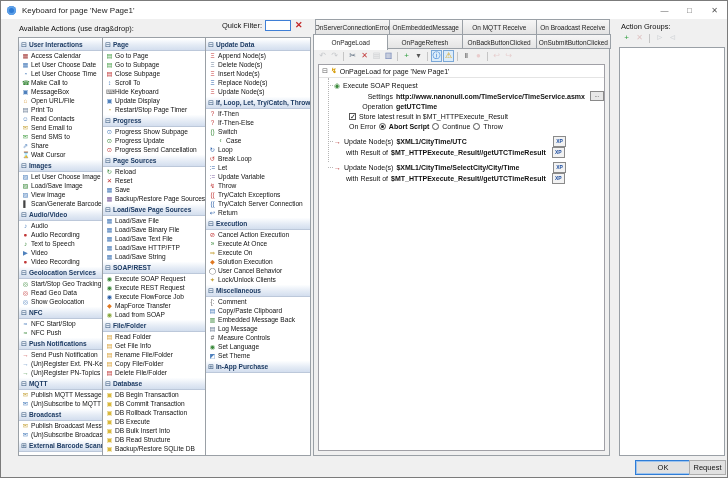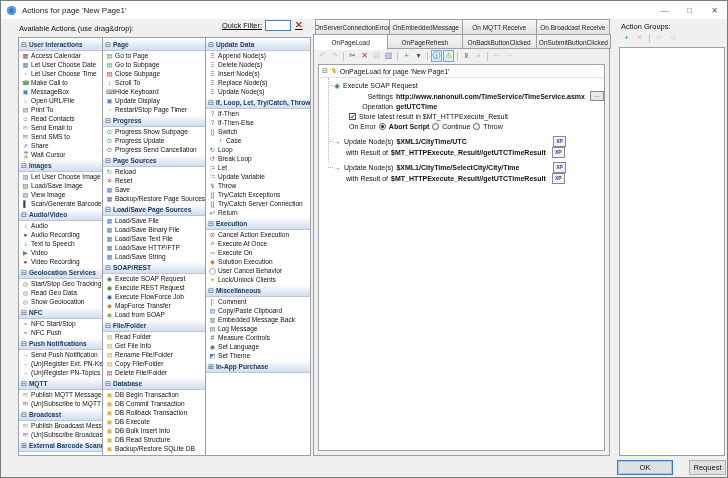--- a/index.html
+++ b/index.html
@@ -6,21 +6,21 @@
   .win{position:relative;width:728px;height:478px;background:#f0f0f0;border:1px solid #7b7b7b;
        font-family:"Liberation Sans",sans-serif;overflow:hidden;box-sizing:border-box;}
   
   .titlebar{position:absolute;left:0;top:0;right:0;height:18px;background:#fff;display:flex;align-items:center;padding-left:6px;}
   .app-icon{width:9px;height:9px;border-radius:50%;background:#2e7cd6;display:inline-block;margin-right:6px;box-shadow:inset 0 0 0 2px #5ea0e8;}
   .title{font-size:8px;color:#222;}
   .win-controls{margin-left:auto;display:flex;height:100%;}
   .wctl{width:25px;display:flex;align-items:center;justify-content:center;font-size:8px;color:#555;}
   
   .avail-label{position:absolute;left:18px;top:23px;font-size:7.5px;color:#111;}
-  .qf{position:absolute;left:221px;top:19px;display:flex;align-items:center;text-decoration:underline;}
+  .qf{position:absolute;left:221px;top:19px;display:flex;align-items:center;}
   .qf-label{font-size:7.5px;color:#111;margin-right:3px;}
   .qf-input{width:26px;height:11px;border:1px solid #3f7fd6;font-size:7px;padding:0 1px;font-family:inherit;box-sizing:border-box;}
   .qf-clear{color:#c22525;font-size:9px;font-weight:bold;margin-left:4px;line-height:9px;}
   
   .col{position:absolute;top:36px;height:419px;background:#fff;border:1px solid #9aa0a6;overflow:hidden;box-sizing:border-box;}
   .col1{left:17px;width:85px;}.col2{left:101px;width:104px;}.col3{left:204px;width:106px;}
   .sec-h{height:11px;display:flex;align-items:center;gap:2px;padding:0 2px;
          background:linear-gradient(#fdfeff,#e4ebf5 55%,#d3deee);border-bottom:1px solid #bcc8da;border-top:1px solid #fff;
          font-size:6.6px;font-weight:bold;color:#1e3c64;white-space:nowrap;overflow:hidden;}
   .sec-toggle{font-size:7px;color:#33557a;font-weight:normal;}
@@ -66,31 +66,31 @@
       font-size:5px;font-weight:bold;text-align:center;line-height:8px;flex:0 0 11px;}
   .upd-sub{display:flex;align-items:center;gap:3px;padding-left:27px;height:10px;white-space:nowrap;}
   .upd-sub .xp{margin-left:3px;margin-right:0;}
   
   .ag-label{position:absolute;left:620px;top:21px;font-size:7.5px;color:#111;text-align:center;}
   .ag-toolbar{position:absolute;left:620px;top:31px;display:flex;align-items:center;gap:2px;}
   .ag-box{position:absolute;left:618px;top:46px;width:106px;height:409px;background:#fff;border:1px solid #9aa0a6;box-sizing:border-box;}
   
   .btn{position:absolute;top:459px;height:15px;font-size:7.5px;color:#111;background:#e1e1e1;border:1px solid #adadad;
        display:flex;align-items:center;justify-content:center;font-family:inherit;box-sizing:border-box;padding:0;}
-  .btn-ok{left:616px;width:56px;border-color:#2e7cd6;box-shadow:inset 0 0 0 1px #9cc3ee;}
+  .btn-ok{left:634px;width:56px;border-color:#2e7cd6;box-shadow:inset 0 0 0 1px #9cc3ee;}
   .btn-cancel{left:688px;width:37px;}
 </style>
 </head>
 <body>
 
 <div class="win">
 
   <div class="titlebar">
     <span class="app-icon"></span>
-    <span class="title">Actions for page 'New Page1'</span>
+    <span class="title">Keyboard for page 'New Page1'</span>
     <span class="win-controls">
         <span class="wctl">—</span>
         <span class="wctl">□</span>
         <span class="wctl">✕</span>
       </span>
   </div>
 
   <div class="avail-label">Available Actions (use drag&amp;drop):</div>
 
   <div class="qf">

